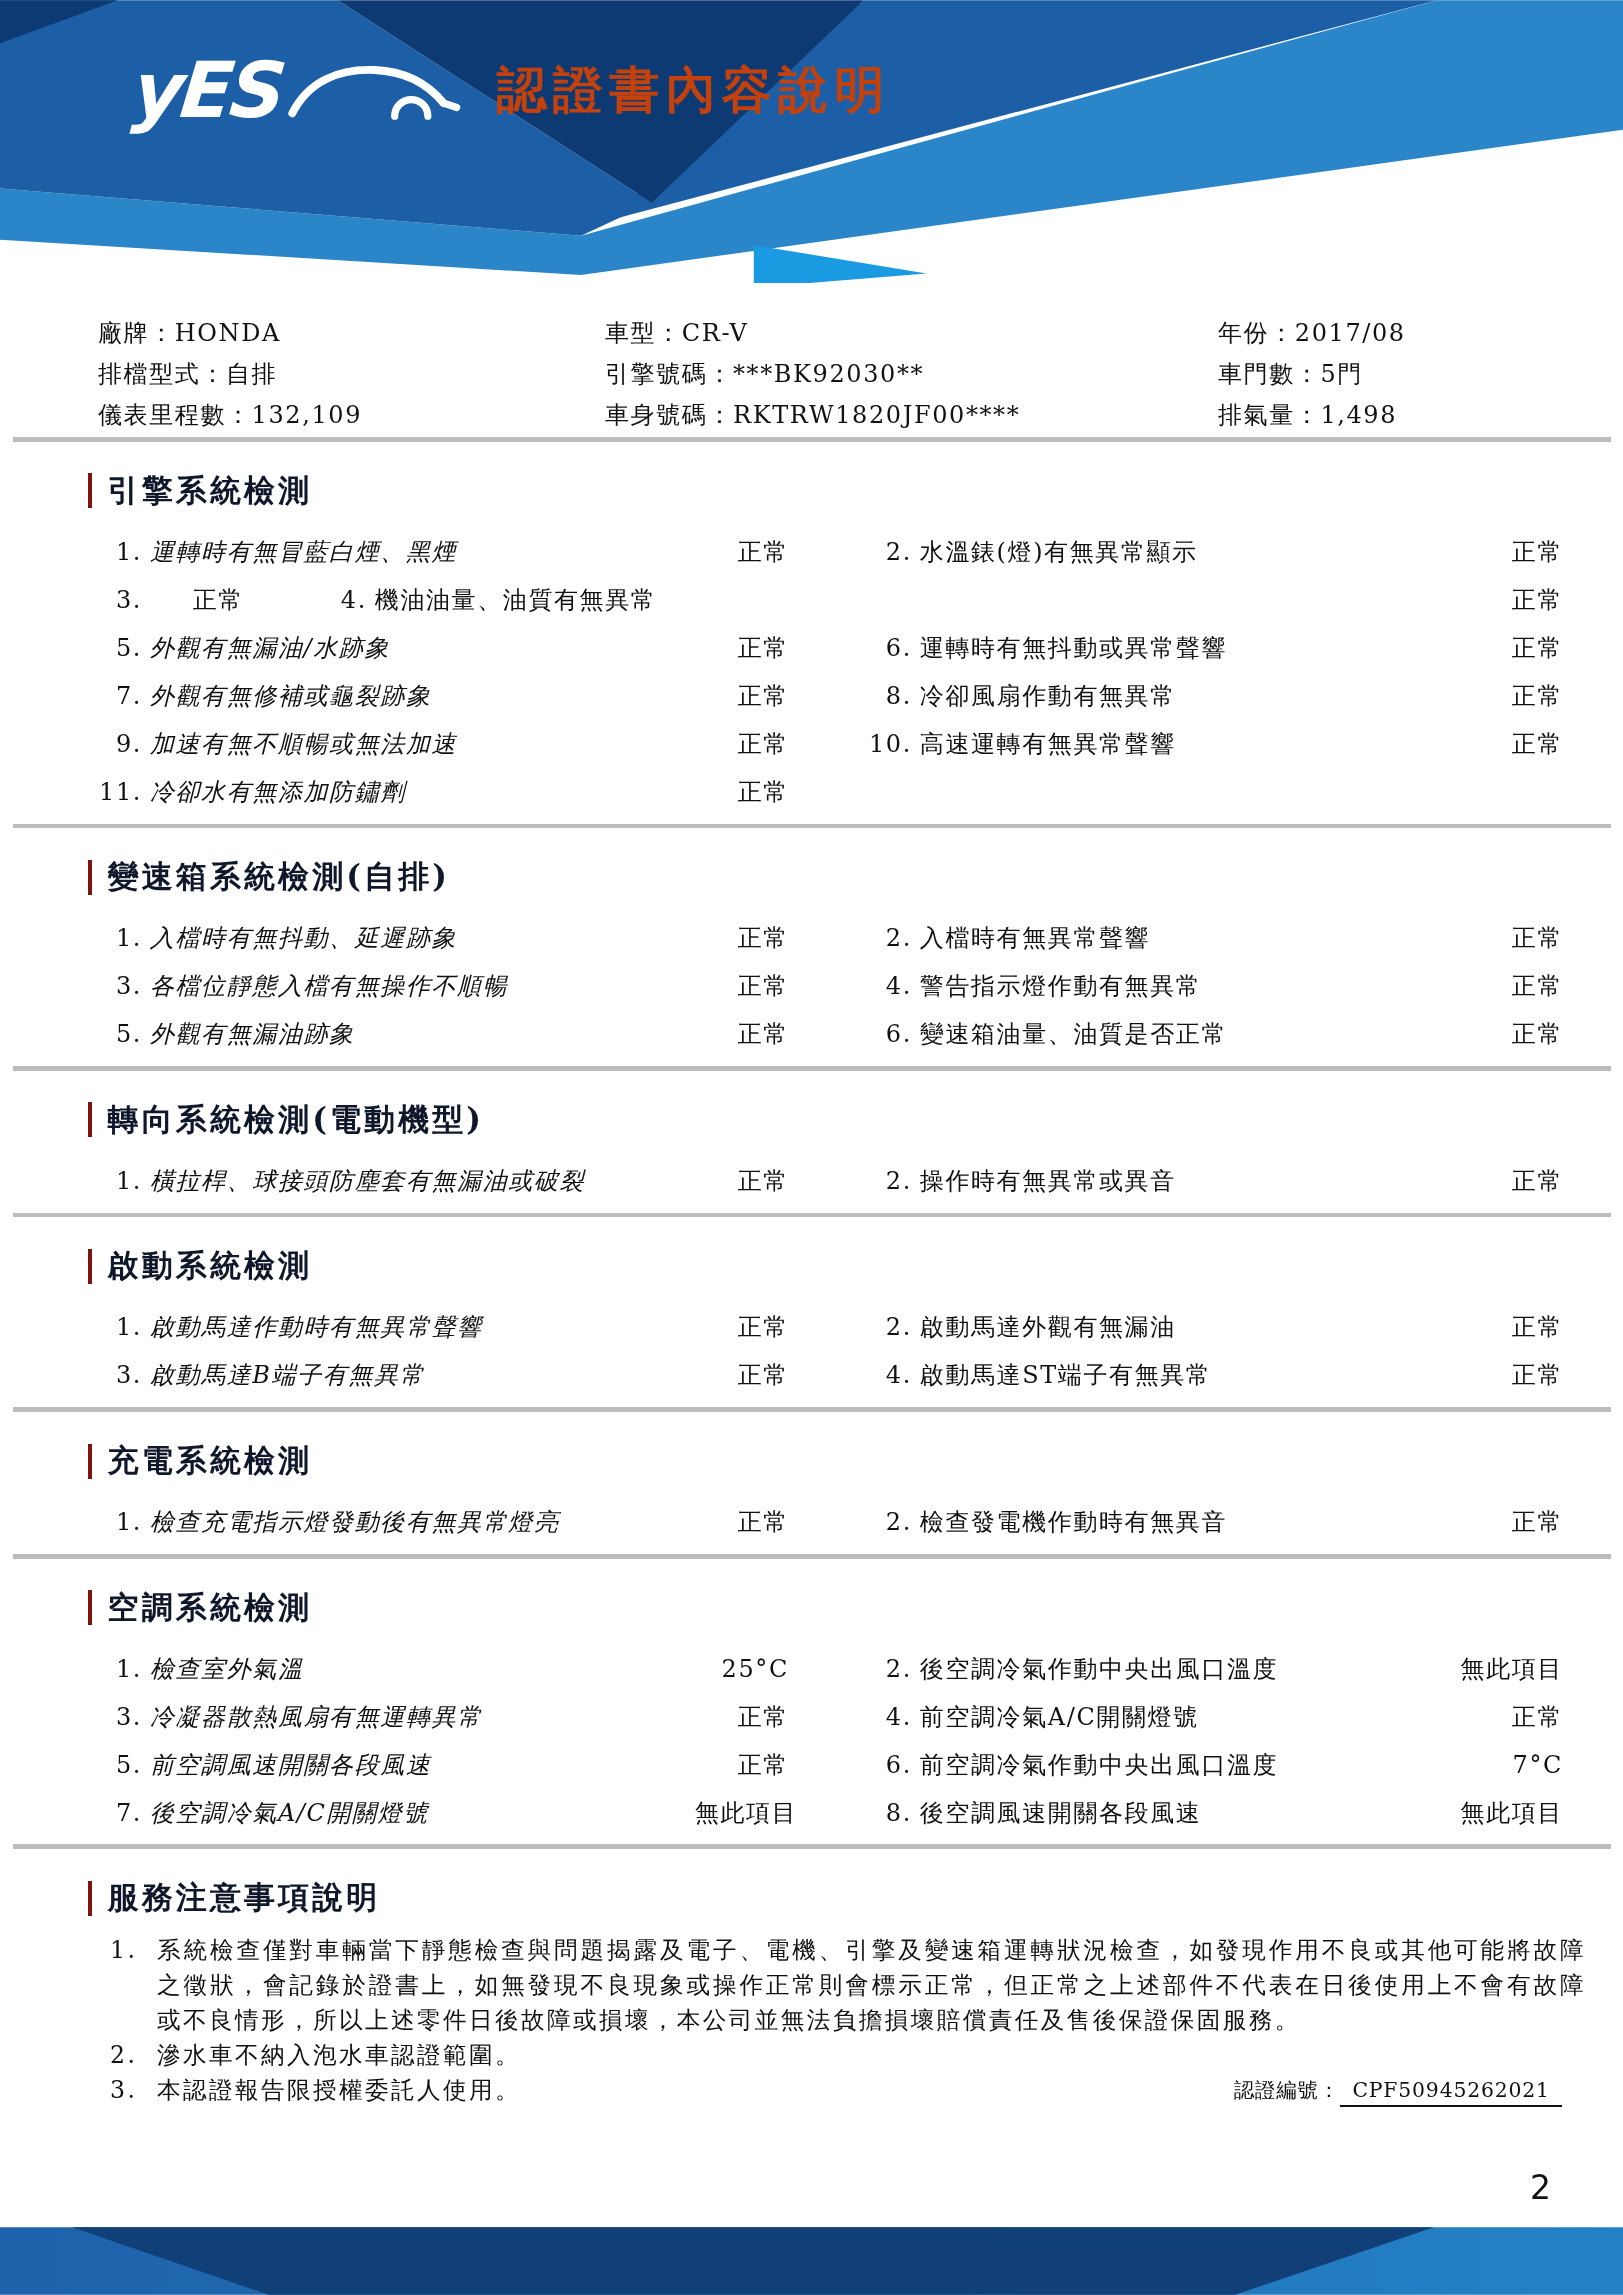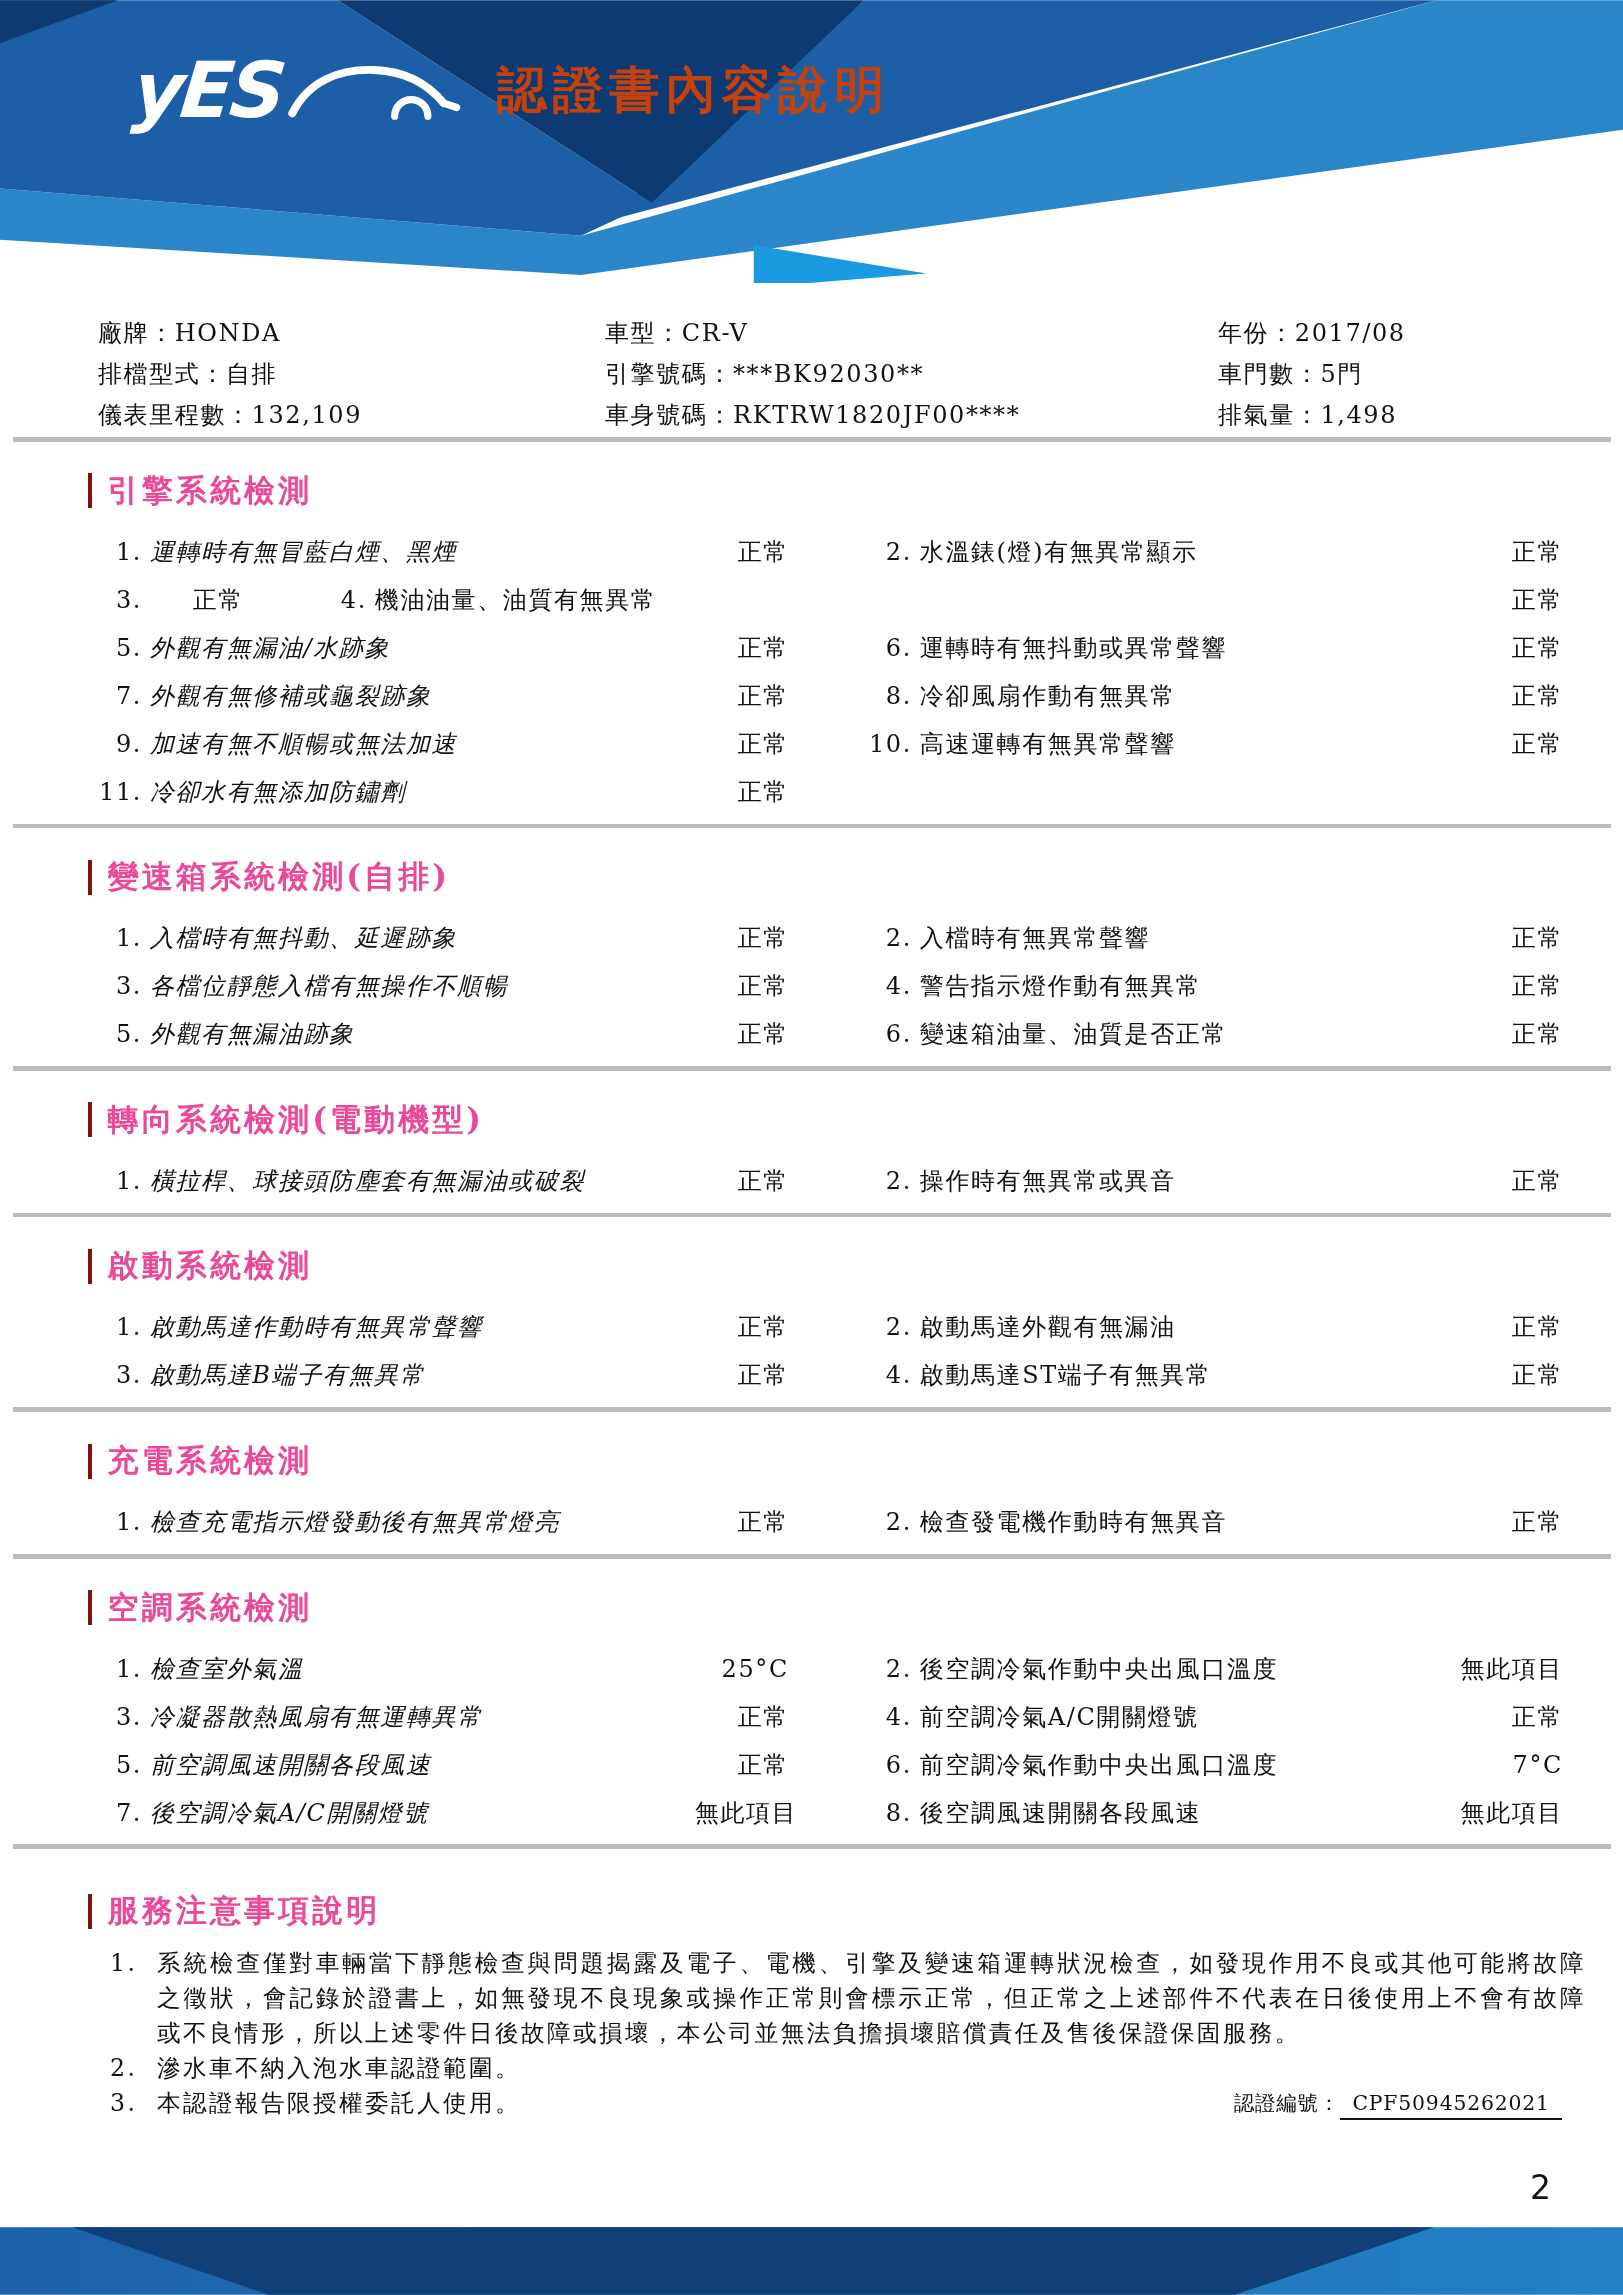--- a/index.html
+++ b/index.html
@@ -18,32 +18,32 @@
   
   .vehicle-info{position:absolute;top:313px;left:98px;width:1465px;display:grid;
                 grid-template-columns:507px 613px 1fr;font-size:24px;line-height:41px;letter-spacing:1.6px;}
   .vfield{white-space:nowrap;}
   
   #content{position:absolute;top:437px;left:0;width:1623px;}
   .hr{margin-left:12.6px;width:1598px;height:4.7px;background:#bcbcbc;}
   .sec{padding-top:31px;}
   .sec-head{display:flex;align-items:center;margin-left:88px;height:36px;}
   .bar{width:3.9px;height:35px;background:#7e130d;margin-right:15.7px;flex:none;}
-  .sec-head h2{margin:0;font-size:31px;font-weight:700;color:#ec4899;letter-spacing:3.1px;font-family:inherit;}
+  .sec-head h2{margin:0;font-size:31px;font-weight:700;color:#0f172a;letter-spacing:3.1px;font-family:inherit;}
   .rows{margin:19px 0 7.9px 98px;width:1465px;}
   .irow{display:flex;align-items:center;height:48px;font-size:24px;letter-spacing:1.6px;}
   .num{width:44px;text-align:right;flex:none;}
   .sp1{width:7.9px;flex:none;}
   .lbl1{width:545px;flex:none;white-space:nowrap;overflow:hidden;font-style:italic;}
   .st1{width:94px;text-align:right;flex:none;white-space:nowrap;}
   .mid{width:79px;flex:none;}
   .lbl2{width:440px;flex:none;white-space:nowrap;overflow:hidden;}
   .st2{flex:1;text-align:right;white-space:nowrap;}
   
-  .notes{padding-top:44px;}
+  .notes{padding-top:31px;}
   .note{display:flex;align-items:flex-start;margin-left:110px;width:1476px;
         font-size:23.6px;line-height:35px;letter-spacing:2.4px;}
   .note .nnum{width:33px;flex:none;}
   .note .txt{flex:1;margin-left:14px;text-align:justify;}
   .note3 .txt{flex:0 1 auto;}
   .cert{margin-left:auto;align-self:center;font-size:20.4px;letter-spacing:0.8px;white-space:nowrap;padding-right:23.6px;}
   .cert-num{border-bottom:2.4px solid #111;padding:0 12.6px 2.4px 12.6px;}
   .pagenum{position:absolute;right:72px;bottom:88px;font-family:"DejaVu Sans","Liberation Sans",sans-serif;
            font-size:33px;color:#111;}
 </style>

